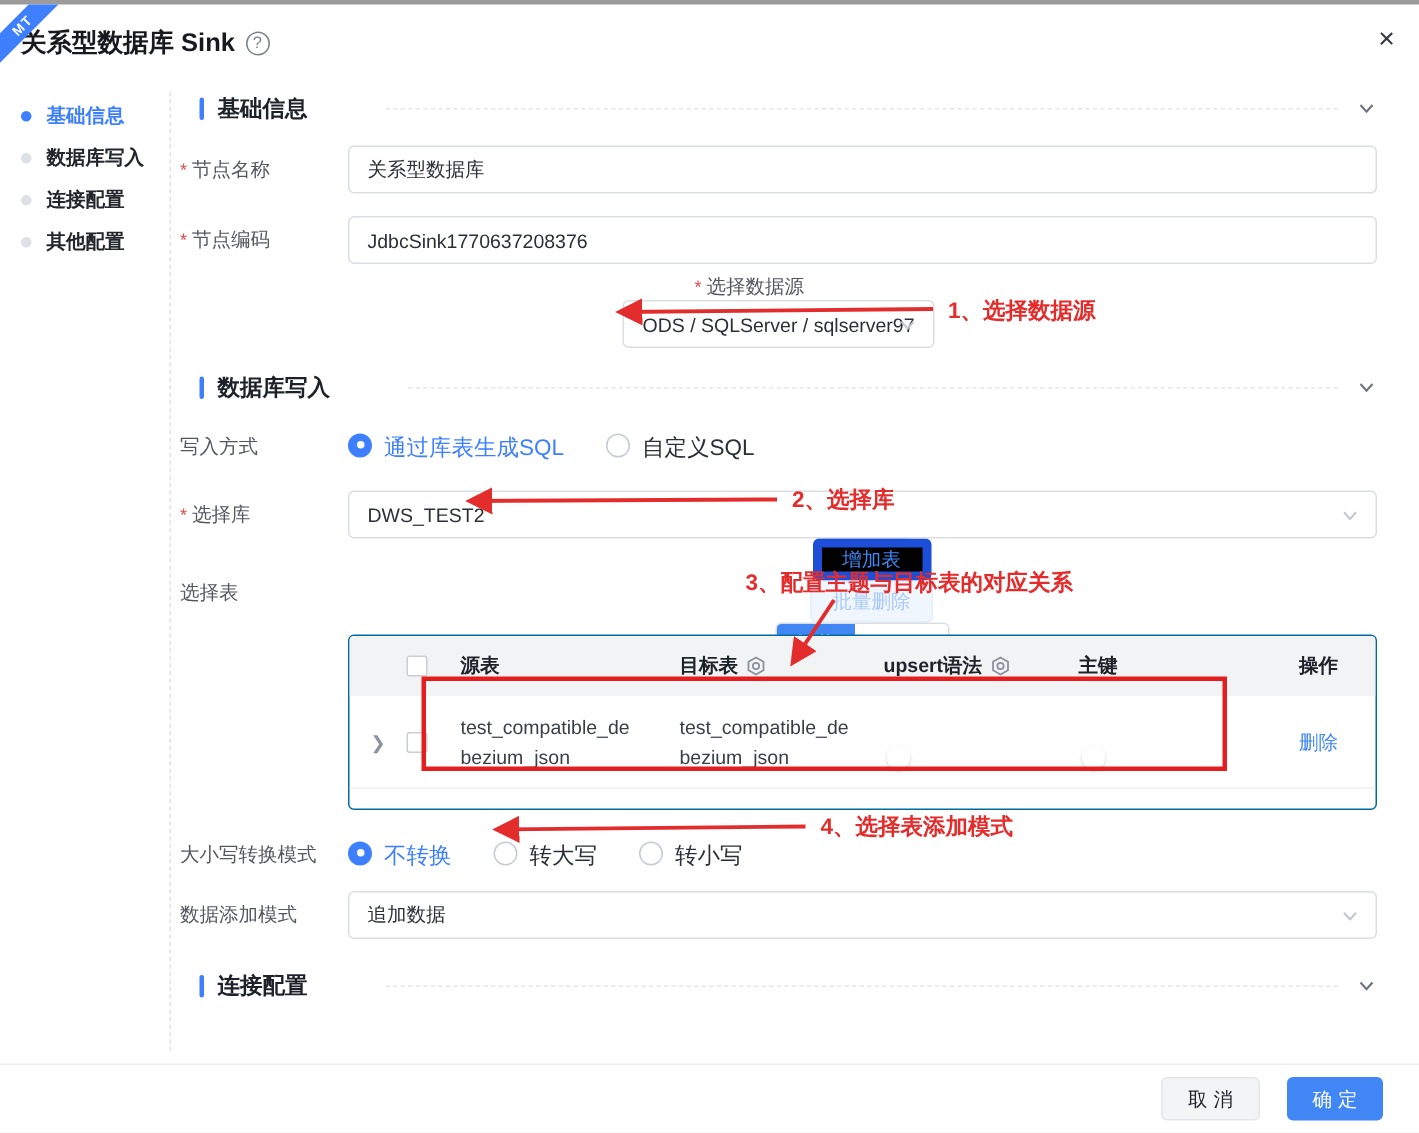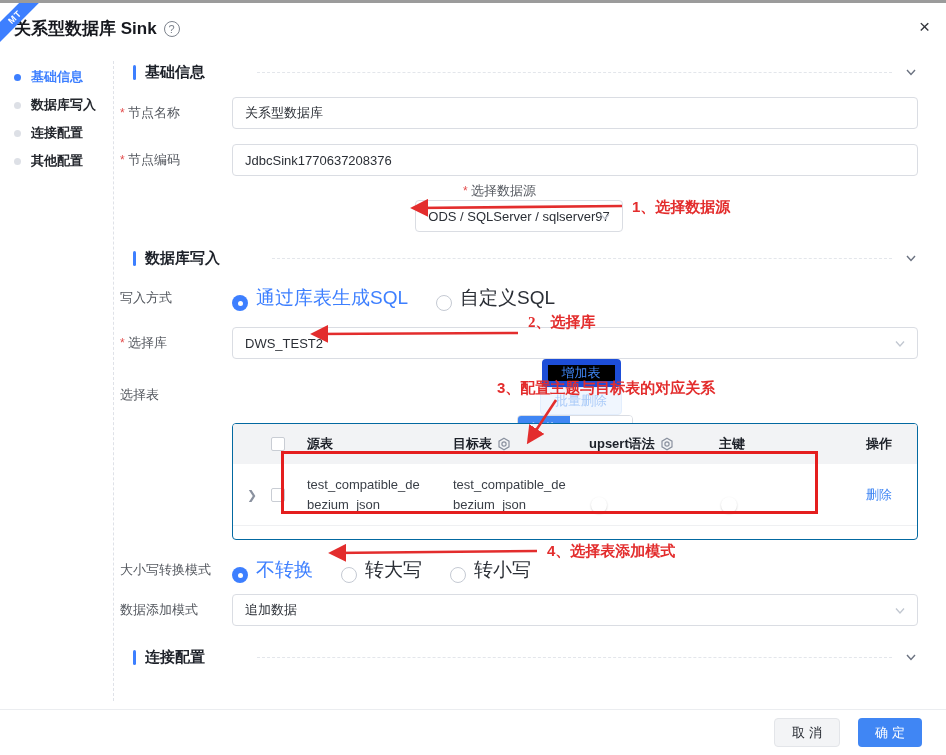--- a/index.html
+++ b/index.html
@@ -38,21 +38,21 @@
   .flabel { width:112px; flex:none; text-align:left; padding-right:12px; font-size:13px; color:#53575e; white-space:nowrap; }
   .req::before { content:"* "; color:#e34d4d; font-size:12px; }
   .fctl { flex:1; }
 
   .ibox { height:32px; border:1px solid #dadde3; border-radius:4px; background:#fff;
     display:flex; align-items:center; padding:0 12px; font-size:13px; color:#2b2f36; position:relative; }
   .ibox .sel-chev { position:absolute; right:11px; top:10px; }
 
   
   .rgroup { display:flex; align-items:center; gap:28px; }
-  .ropt { display:flex; align-items:flex-end; gap:8px; font-size:19px; color:#2b2f36; cursor:pointer; }
+  .ropt { display:flex; align-items:flex-start; gap:8px; font-size:15px; color:#2b2f36; cursor:pointer; }
   .rdot { width:16px; height:16px; border-radius:50%; border:1px solid #c5cad3; background:#fff; flex:none; position:relative; }
   .ropt.on .rdot { border:none; background:#3d7fff; }
   .ropt.on .rdot::after { content:""; position:absolute; left:5.5px; top:5.5px; width:5px; height:5px; border-radius:50%; background:#fff; }
   .ropt.on span { color:#3d7fff; }
 
   
   .btnrow { display:flex; align-items:center;flex-direction:column; }
   .btn { height:28px; padding:0 14px; border-radius:4px; font-size:13px; display:inline-flex; align-items:center; cursor:pointer; }
   .btn-primary { background:#4086f4; color:#fff; }
   .btn-ghost { background:#000000; color:#4086f4; border:6px solid #1d4ed8; margin-left:12px; }
@@ -313,21 +313,21 @@
     </div>
 
   </div>
 
   <div class="footer">
     <span class="fbtn fbtn-cancel">取消</span>
     <span class="fbtn fbtn-ok">确定</span>
   </div>
 
   <div class="anno" style="left:632px; top:195px;">1、选择数据源</div>
-  <div class="anno" style="left:528px; top:310px;font-family:Liberation Serif, serif;">2、选择库</div>
+  <div class="anno" style="left:528px; top:321px;">2、选择库</div>
   <div class="anno" style="left:497px; top:376px;">3、配置主题与目标表的对应关系</div>
   <div class="anno" style="left:547px; top:539px;">4、选择表添加模式</div>
   <div class="anno-rect"></div>
 
   <svg class="overlay-svg" width="946" height="755">
     <defs>
       <marker id="ah" markerWidth="7" markerHeight="7" refX="5.5" refY="3.5" orient="auto">
         <path d="M0,0 L7,3.5 L0,7 Z" fill="#e32d2d"></path>
       </marker>
     </defs>

